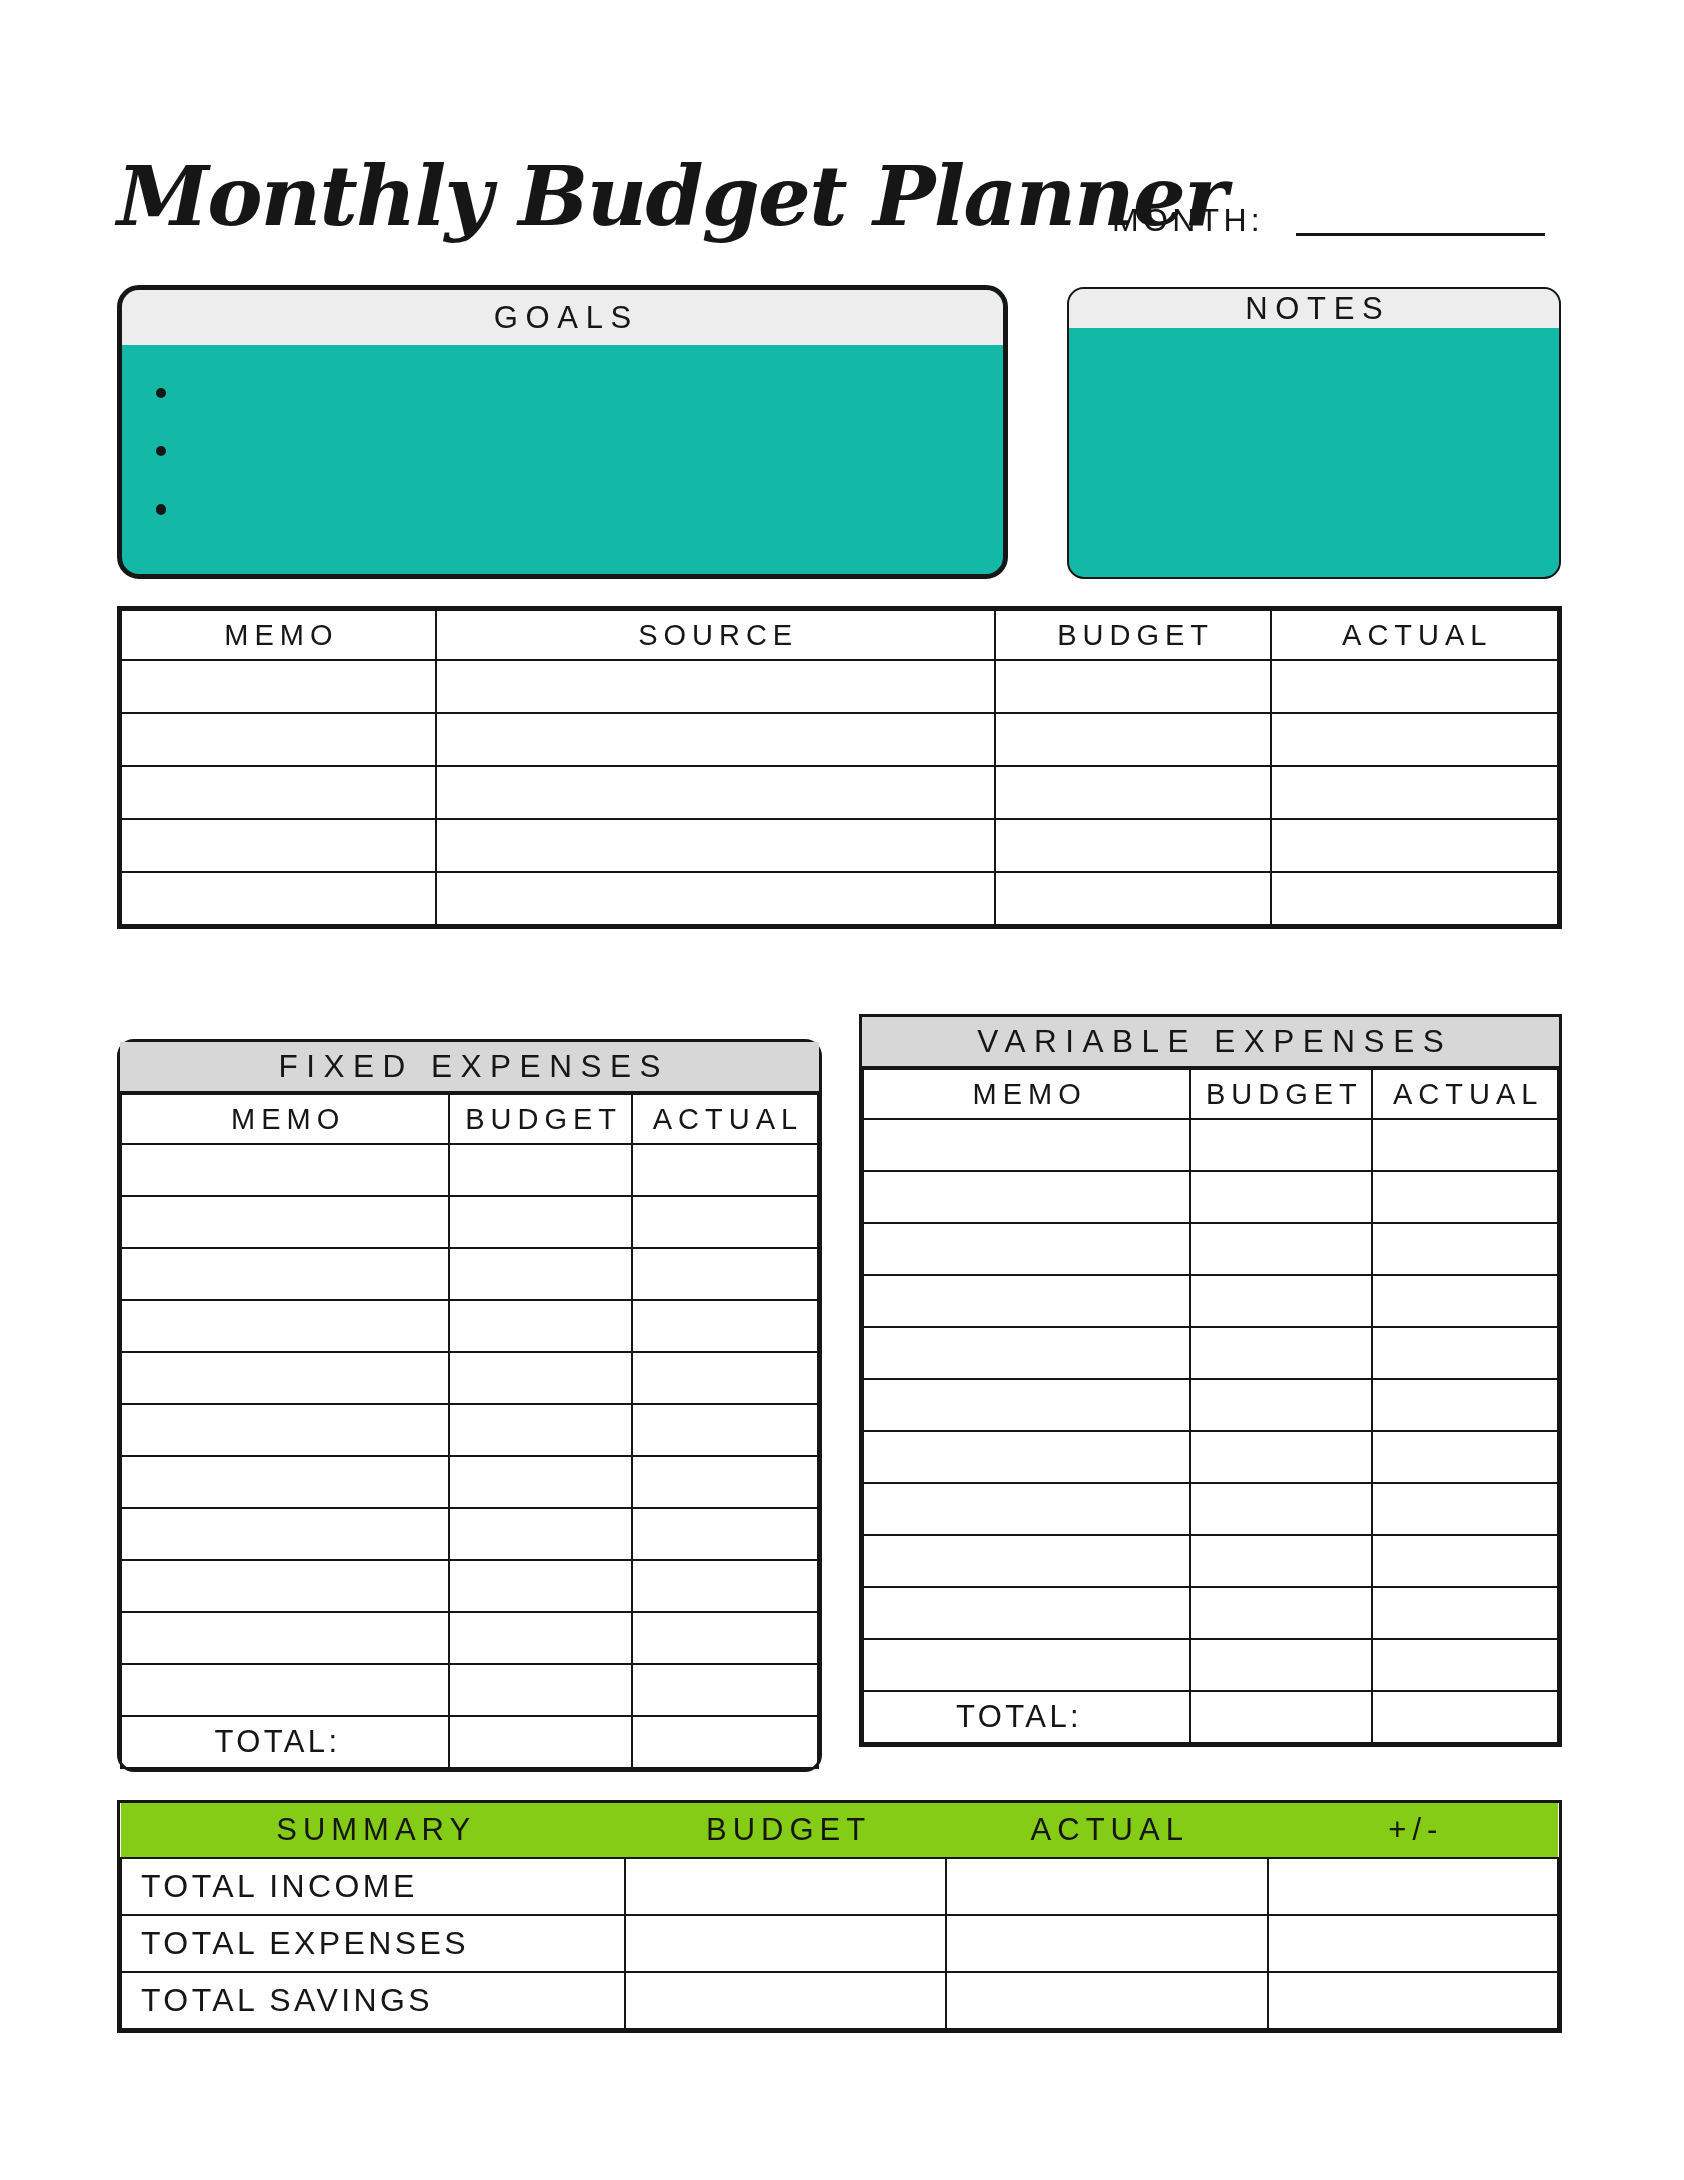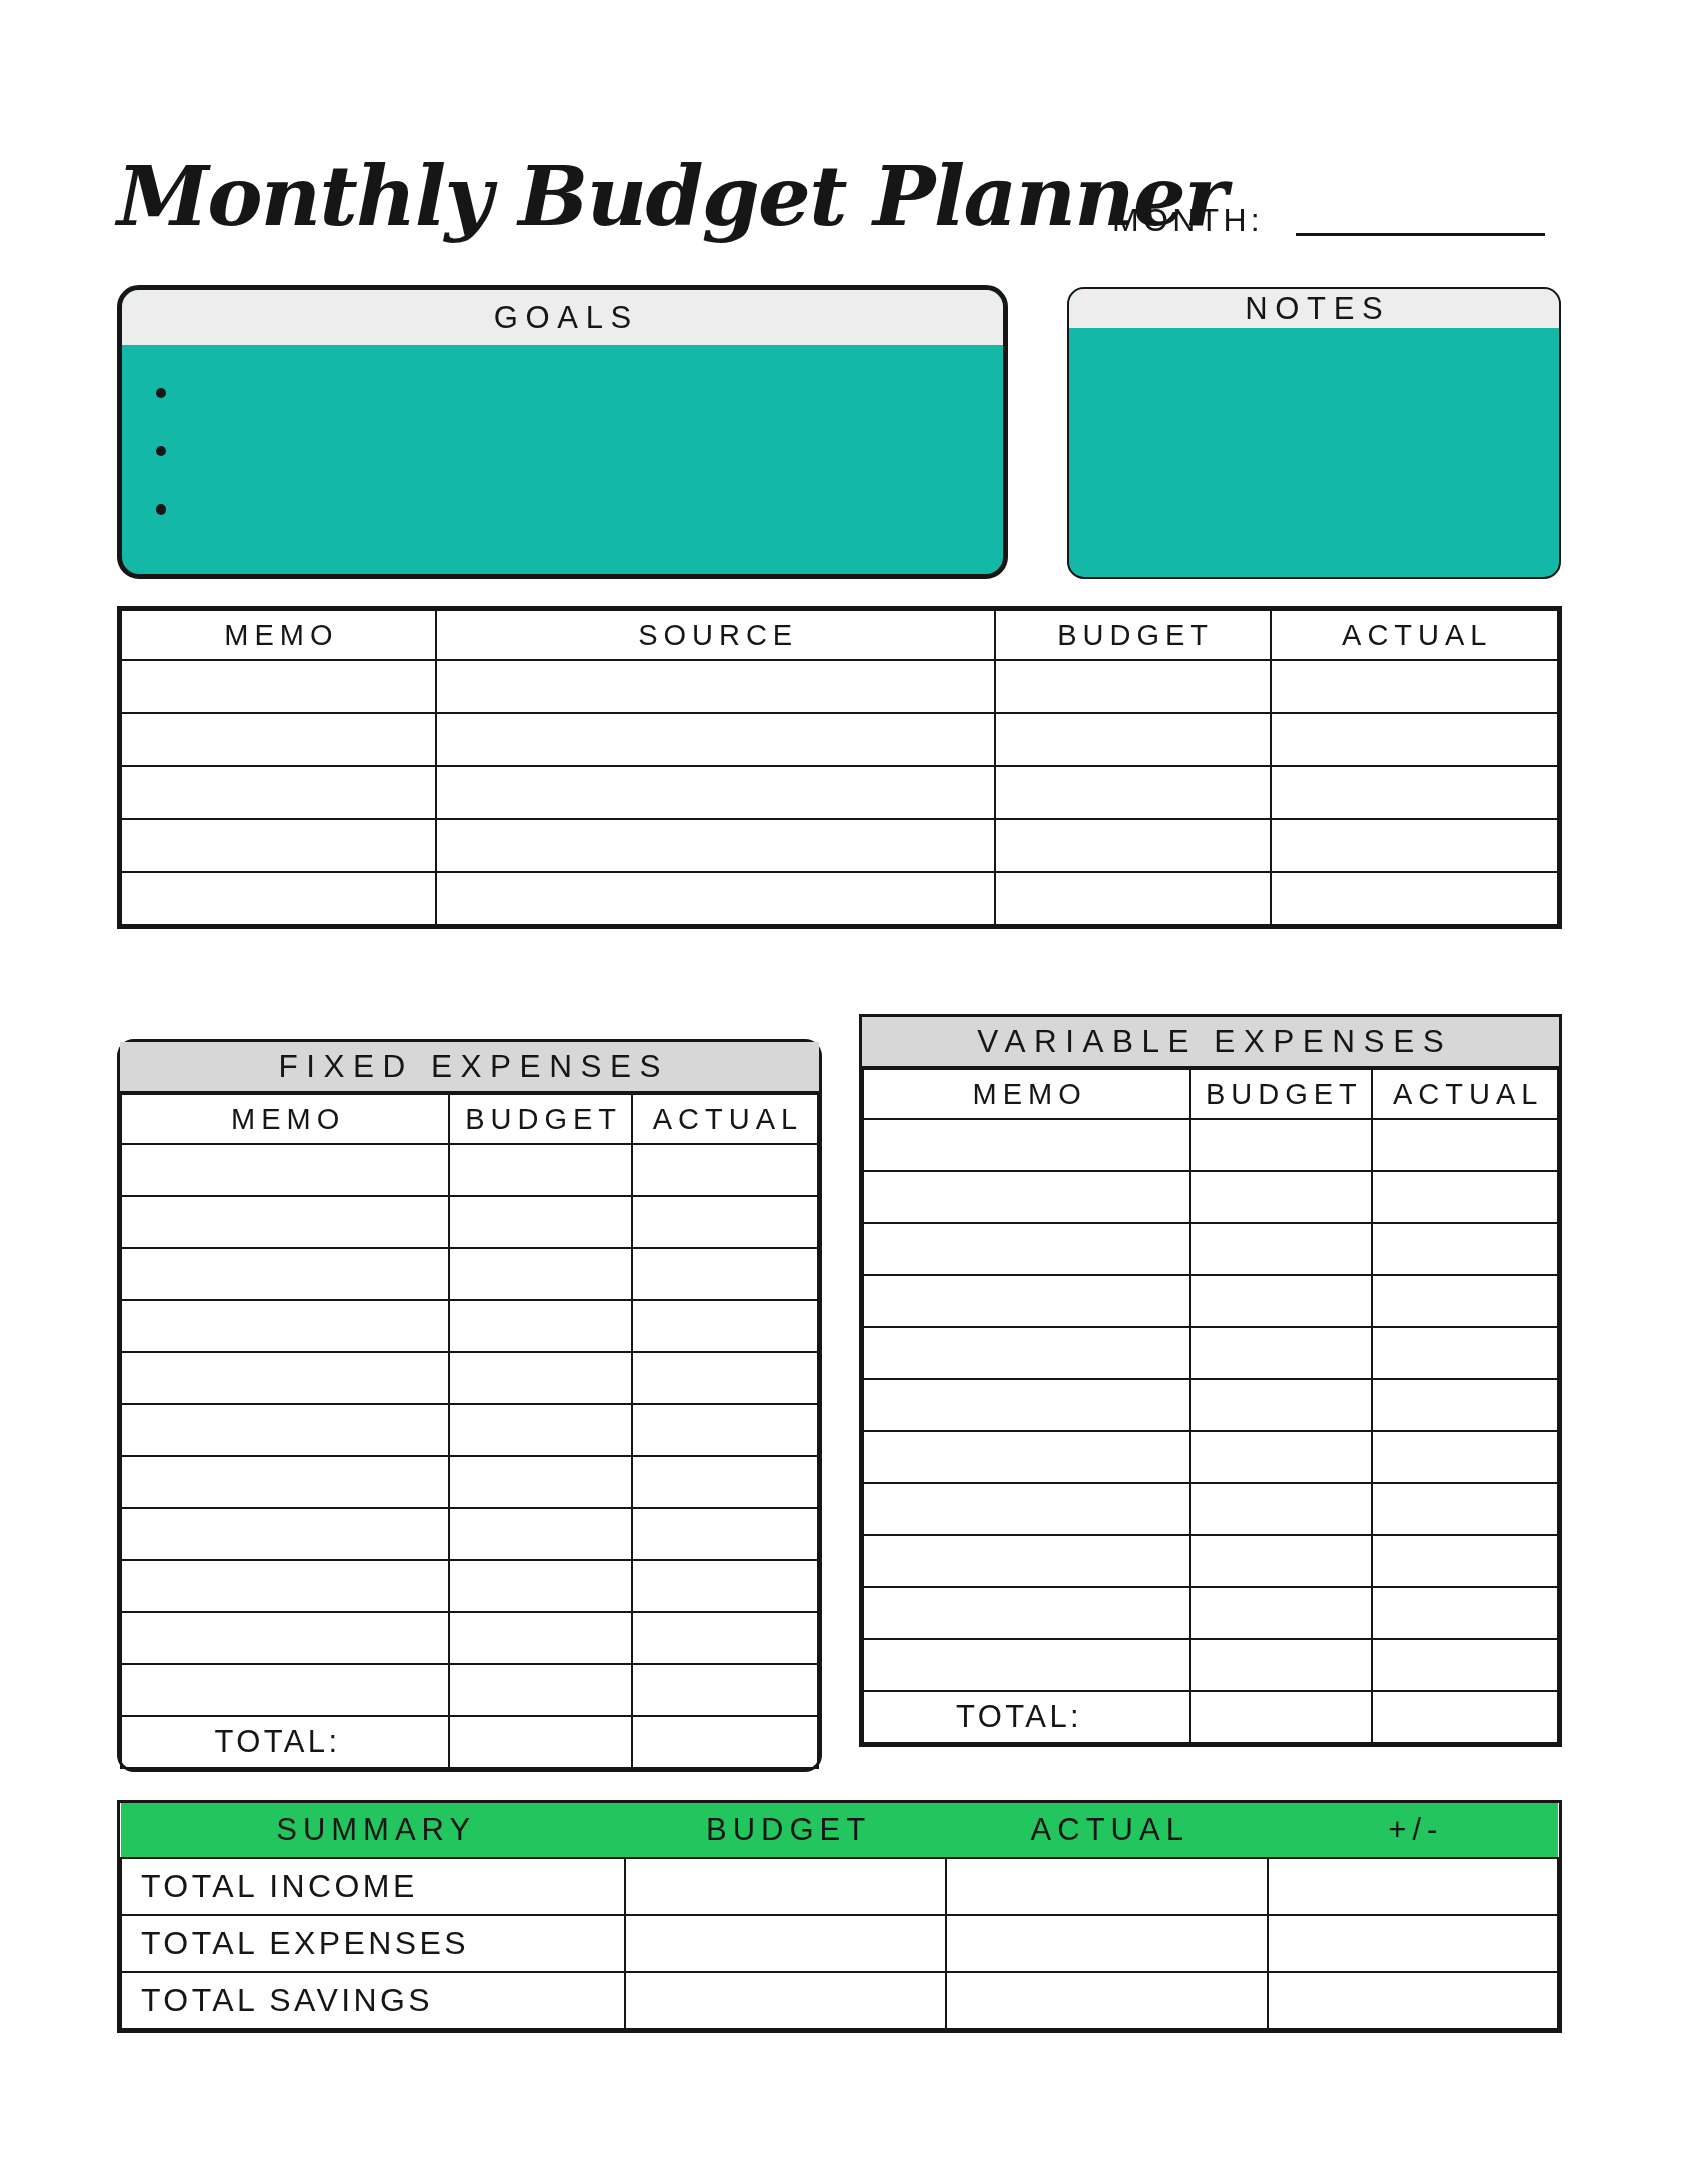--- a/index.html
+++ b/index.html
@@ -45,21 +45,21 @@
   th,td{border:2.6px solid #161616;padding:0;}
   th{font-weight:normal;font-size:29px;letter-spacing:6px;text-indent:6px;text-align:center;}
   .tbl th{height:48px;}
   .income-tbl td{height:51px;}
   .exp-tbl td{height:50px;}
   .exp-tbl .total-cell{
     text-align:center;font-size:31px;letter-spacing:3.4px;padding-right:15.3px;height:45px;
   }
   
   .sum-tbl th{
-    background:#22c55e;border-left:none;border-right:none;border-top:none;
+    background:#84cc16;border-left:none;border-right:none;border-top:none;
     border-bottom:2.6px solid #161616;height:54px;font-size:31px;
   }
   .sum-tbl td{height:55px;}
   .sum-label{
     text-align:left;font-size:32px;letter-spacing:3.4px;padding-left:19px;text-indent:0;
   }
 </style>
 </head>
 <body>
 

